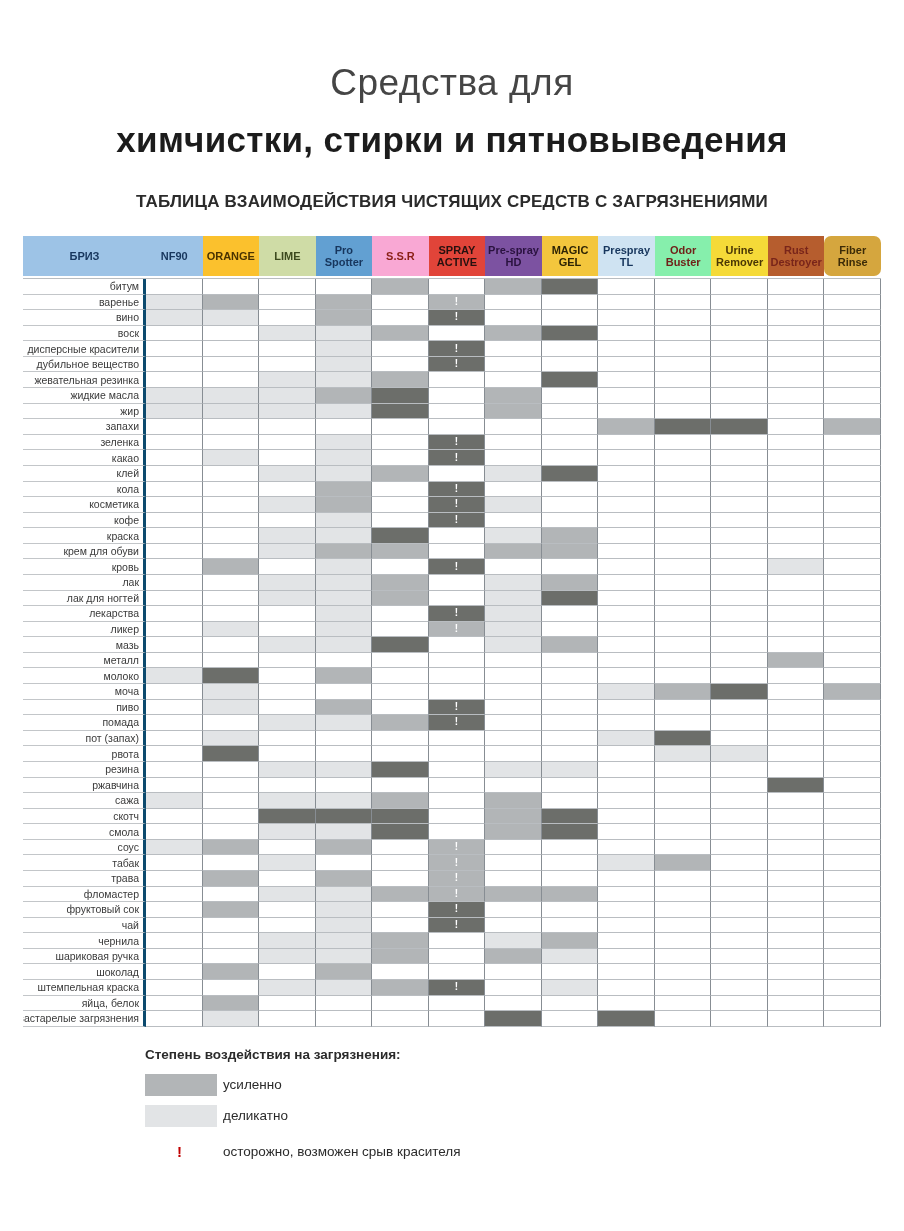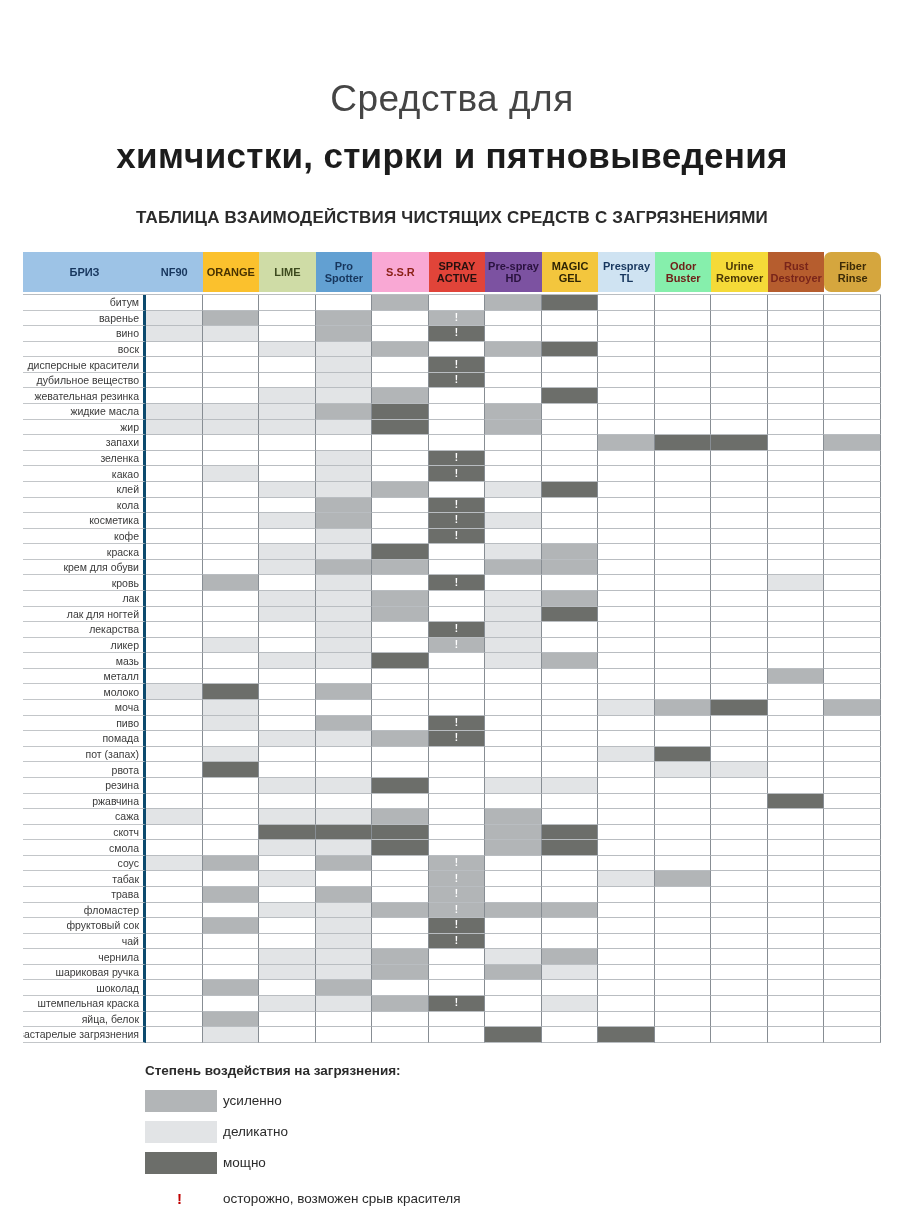--- a/index.html
+++ b/index.html
@@ -1,17 +1,17 @@
 <!DOCTYPE html>
 <html><head>
 <meta charset="utf-8">
 <style>
   html,body{margin:0;padding:0;background:#ffffff;}
   body{width:904px;height:1231px;font-family:"Liberation Sans",sans-serif;-webkit-font-smoothing:antialiased;}
-  .poster{width:904px;box-sizing:border-box;padding-top:78px;}
+  .poster{width:904px;box-sizing:border-box;padding-top:62px;}
   .title1{text-align:center;font-size:37px;font-weight:400;color:#454545;letter-spacing:.5px;}
   .title2{text-align:center;font-size:35px;font-weight:700;color:#1c1c1c;margin-top:16px;letter-spacing:.3px;}
   .subtitle{text-align:center;font-size:17px;font-weight:700;color:#2b2b2b;margin-top:32px;margin-bottom:24px;letter-spacing:.2px;}
   .matrix{margin-left:23px;width:858px;}
   .m-head{display:grid;grid-template-columns:123px repeat(13,1fr);}
   .m-head .hcell{height:40px;display:flex;align-items:center;justify-content:center;text-align:center;
     font-size:11px;font-weight:700;line-height:12px;padding:1px 2px;box-sizing:border-box;}
   .m-body{display:grid;grid-template-columns:123px repeat(13,1fr);grid-auto-rows:15.58px;margin-top:2px;
     border-top:1px solid #b9bdc1;}
   .rlabel{font-size:10.5px;color:#3a3a3a;text-align:right;padding-right:4px;display:flex;align-items:center;justify-content:flex-end;
@@ -778,23 +778,19 @@
     <div class="legend-title">Степень воздействия на загрязнения:</div>
     <div id="legend-items">
         <div class="legend-row">
           <div class="swatch" style="background: rgb(178, 181, 183);"></div>
           <div class="legend-label">усиленно</div>
         </div>
         <div class="legend-row">
           <div class="swatch" style="background: rgb(226, 228, 230);"></div>
           <div class="legend-label">деликатно</div>
         </div>
-        <div class="legend-row">
-          <div class="swatch" style="background: rgb(108, 110, 106);"></div>
-          <div class="legend-label">мощно</div>
-        </div>
       </div>
     <div class="legend-caution">
       <span class="caution-mark" style="color: rgb(192, 0, 0);">!</span>
       <span class="caution-text">осторожно, возможен срыв красителя</span>
     </div>
   </div>
 </div>
 
 </body></html>

